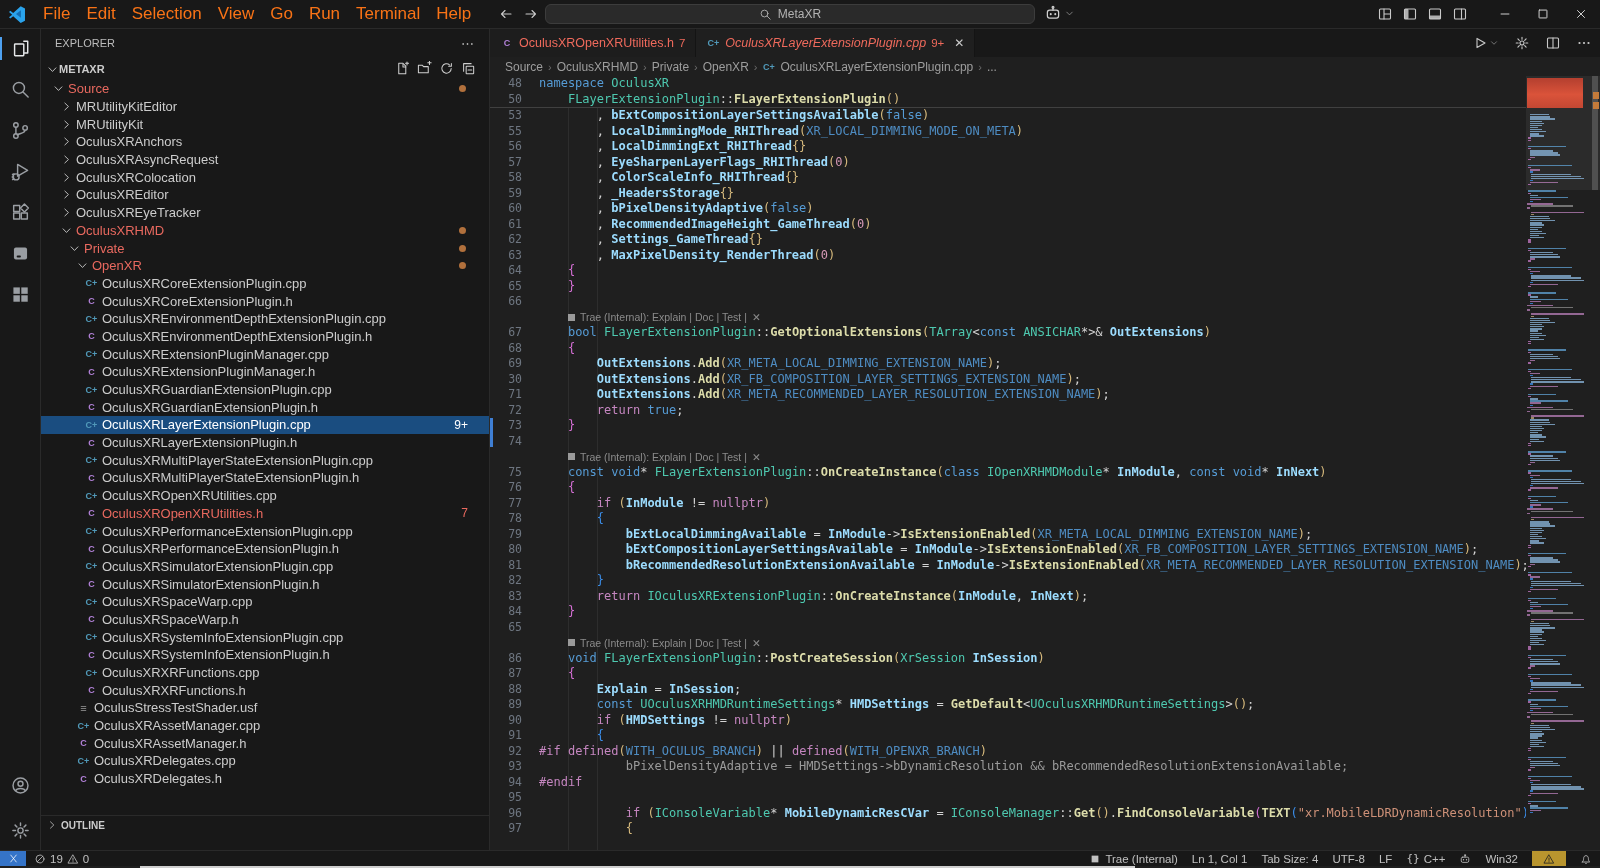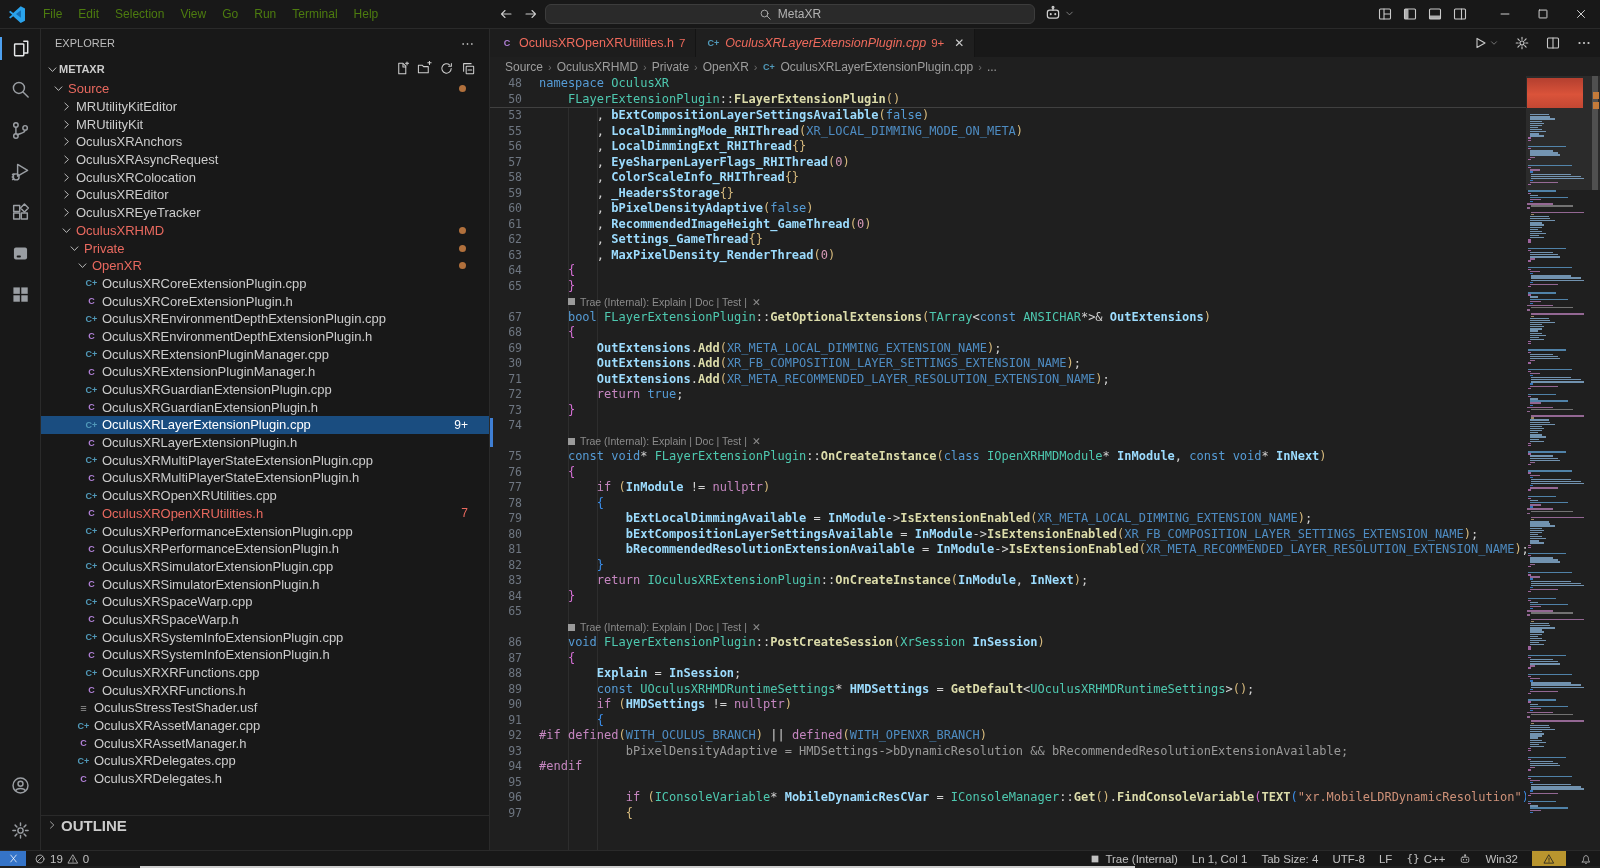--- a/index.html
+++ b/index.html
@@ -5,21 +5,21 @@
   html,body{margin:0;padding:0;background:#101010;}
   #root{position:relative;width:1600px;height:868px;overflow:hidden;background:#1f1f1f;
         font-family:"Liberation Sans",sans-serif;-webkit-font-smoothing:antialiased;}
   .icon{display:inline-flex;align-items:center;justify-content:center;flex:none;}
   .icon svg{width:100%;height:100%;fill:none;stroke:currentColor;stroke-width:1.1;stroke-linecap:round;stroke-linejoin:round;}
 
   
   .titlebar{position:absolute;top:0;left:0;right:0;height:28px;background:#181818;border-bottom:1px solid #2a2a2a;display:flex;align-items:center;z-index:10;}
   .logo{width:18px;height:18px;margin:0 9px 0 8px;}
   .menus{display:flex;}
-  .menu-item{padding:0 8px;font-size:12px;color:#4d7c0f;line-height:28px;cursor:default;}
+  .menu-item{padding:0 8px;font-size:17px;color:#f97316;line-height:28px;cursor:default;}
   .nav-arrow{position:absolute;top:6px;width:16px;height:16px;color:#c9c9c9;}
   .searchbox{position:absolute;left:545px;top:4px;width:488px;height:18px;background:#2a2a2a;border:1px solid #3c3c3c;border-radius:6px;
              display:flex;align-items:center;justify-content:center;gap:6px;color:#b3b3b3;font-size:12px;}
   .searchbox .icon{width:13px;height:13px;}
   .tb-ai{position:absolute;left:1044px;top:4px;display:flex;align-items:center;color:#cfcfcf;gap:2px;}
   .tb-ai .icon{width:18px;height:18px;} .tb-ai .chev{width:11px;height:11px;color:#9a9a9a;}
   .tb-right{position:absolute;right:0;top:0;height:28px;display:flex;align-items:center;}
   .layout-btn{width:25px;height:28px;display:flex;align-items:center;justify-content:center;color:#c9c9c9;}
   .layout-btn .icon{width:16px;height:16px;}
   .win-btn{width:38px;height:28px;display:flex;align-items:center;justify-content:center;color:#d6d6d6;}
@@ -48,21 +48,21 @@
   .trow{height:17.7px;display:flex;align-items:center;position:relative;color:#cccccc;white-space:nowrap;}
   .trow.sel{background:#1a4d80;color:#ffffff;}
   .fi{width:15px;font-size:9px;font-weight:700;display:inline-flex;justify-content:center;flex:none;font-family:"Liberation Sans",sans-serif;}
   .fi-cpp{color:#519aba;} .fi-h{color:#b180d7;} .fi-usf{color:#9a9a9a;font-size:11px;}
   .lbl{padding-left:3px;}
   .lbl.mod{color:#e9695f;}
   .tbadge{position:absolute;right:21px;font-size:12px;color:#e9695f;}
   .sel .tbadge{color:#ffffff;}
   .dot{position:absolute;right:23px;width:7px;height:7px;border-radius:50%;background:#b1703c;}
   .sb-sec{position:absolute;left:0;right:0;height:18px;border-top:1px solid #2a2a2a;display:flex;align-items:center;
-          font-size:15px;font-weight:700;color:#cccccc;padding-left:5px;gap:3px;}
+          font-size:10px;font-weight:700;color:#cccccc;padding-left:5px;gap:3px;}
   .sb-sec .chev{width:12px;height:12px;color:#bdbdbd;}
 
   
   .editor{flex:1;position:relative;background:#1f1f1f;overflow:hidden;}
   .tabbar{height:29px;background:#181818;display:flex;position:relative;}
   .tab{display:flex;align-items:center;padding:0 10px;gap:5px;font-size:12.5px;background:#1d1d1d;border-right:1px solid #141414;color:#ef6a5c;}
   .tab.active{background:#1f1f1f;}
   .tab .fi{width:14px;font-size:9px;}
   .tab.active .lblt{font-style:italic;}
   .tab .tab-badge{font-size:11.5px;color:#ef6a5c;}
@@ -651,20 +651,21 @@
             <div class="code-line"><span class="gut">56</span><span class="ct"><span class="tk-p">        , </span><span class="tk-v">LocalDimmingExt_RHIThread</span><span class="tk-y">{}</span></span></div>
             <div class="code-line"><span class="gut">57</span><span class="ct"><span class="tk-p">        , </span><span class="tk-v">EyeSharpenLayerFlags_RHIThread</span><span class="tk-y">(</span><span class="tk-n">0</span><span class="tk-y">)</span></span></div>
             <div class="code-line"><span class="gut">58</span><span class="ct"><span class="tk-p">        , </span><span class="tk-v">ColorScaleInfo_RHIThread</span><span class="tk-y">{}</span></span></div>
             <div class="code-line"><span class="gut">59</span><span class="ct"><span class="tk-p">        , </span><span class="tk-v">_HeadersStorage</span><span class="tk-y">{}</span></span></div>
             <div class="code-line"><span class="gut">60</span><span class="ct"><span class="tk-p">        , </span><span class="tk-v">bPixelDensityAdaptive</span><span class="tk-y">(</span><span class="tk-k">false</span><span class="tk-y">)</span></span></div>
             <div class="code-line"><span class="gut">61</span><span class="ct"><span class="tk-p">        , </span><span class="tk-v">RecommendedImageHeight_GameThread</span><span class="tk-y">(</span><span class="tk-n">0</span><span class="tk-y">)</span></span></div>
             <div class="code-line"><span class="gut">62</span><span class="ct"><span class="tk-p">        , </span><span class="tk-v">Settings_GameThread</span><span class="tk-y">{}</span></span></div>
             <div class="code-line"><span class="gut">63</span><span class="ct"><span class="tk-p">        , </span><span class="tk-v">MaxPixelDensity_RenderThread</span><span class="tk-y">(</span><span class="tk-n">0</span><span class="tk-y">)</span></span></div>
             <div class="code-line"><span class="gut">64</span><span class="ct"><span class="tk-p">    </span><span class="tk-q">{</span></span></div>
             <div class="code-line"><span class="gut">65</span><span class="ct"><span class="tk-p">    </span><span class="tk-q">}</span></span></div>
+            <div class="code-line"><span class="gut">66</span><span class="ct"></span></div>
             <div class="lens-row">
               <span class="lens-sq"></span>
               <span>Trae (Internal): Explain | Doc | Test |</span>
               <span class="lens-x">✕</span>
             </div>
             <div class="code-line"><span class="gut">67</span><span class="ct"><span class="tk-p">    </span><span class="tk-k">bool</span><span class="tk-p"> </span><span class="tk-t">FLayerExtensionPlugin</span><span class="tk-p">::</span><span class="tk-f">GetOptionalExtensions</span><span class="tk-y">(</span><span class="tk-t">TArray</span><span class="tk-p">&lt;</span><span class="tk-k">const</span><span class="tk-p"> </span><span class="tk-t">ANSICHAR</span><span class="tk-p">*&gt;&amp; </span><span class="tk-v">OutExtensions</span><span class="tk-y">)</span></span></div>
             <div class="code-line"><span class="gut">68</span><span class="ct"><span class="tk-p">    </span><span class="tk-q">{</span></span></div>
             <div class="code-line"><span class="gut">69</span><span class="ct"><span class="tk-p">        </span><span class="tk-v">OutExtensions</span><span class="tk-p">.</span><span class="tk-f">Add</span><span class="tk-y">(</span><span class="tk-m">XR_META_LOCAL_DIMMING_EXTENSION_NAME</span><span class="tk-y">)</span><span class="tk-p">;</span></span></div>
             <div class="code-line"><span class="gut">30</span><span class="ct"><span class="tk-p">        </span><span class="tk-v">OutExtensions</span><span class="tk-p">.</span><span class="tk-f">Add</span><span class="tk-y">(</span><span class="tk-m">XR_FB_COMPOSITION_LAYER_SETTINGS_EXTENSION_NAME</span><span class="tk-y">)</span><span class="tk-p">;</span></span></div>
             <div class="code-line"><span class="gut">71</span><span class="ct"><span class="tk-p">        </span><span class="tk-v">OutExtensions</span><span class="tk-p">.</span><span class="tk-f">Add</span><span class="tk-y">(</span><span class="tk-m">XR_META_RECOMMENDED_LAYER_RESOLUTION_EXTENSION_NAME</span><span class="tk-y">)</span><span class="tk-p">;</span></span></div>

